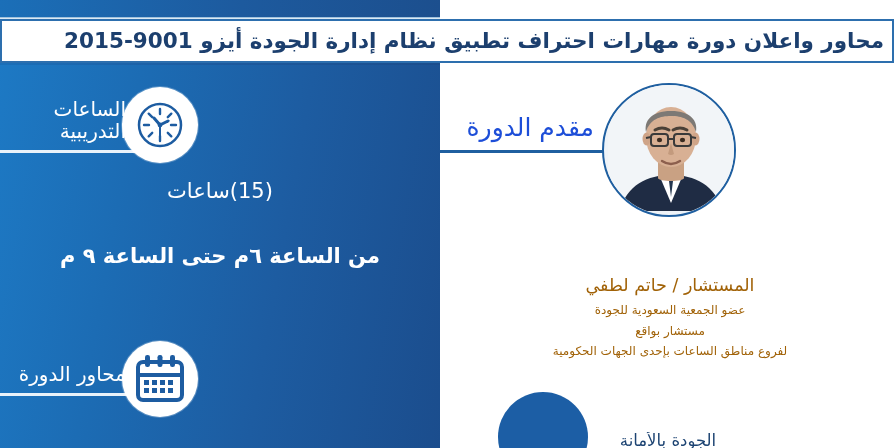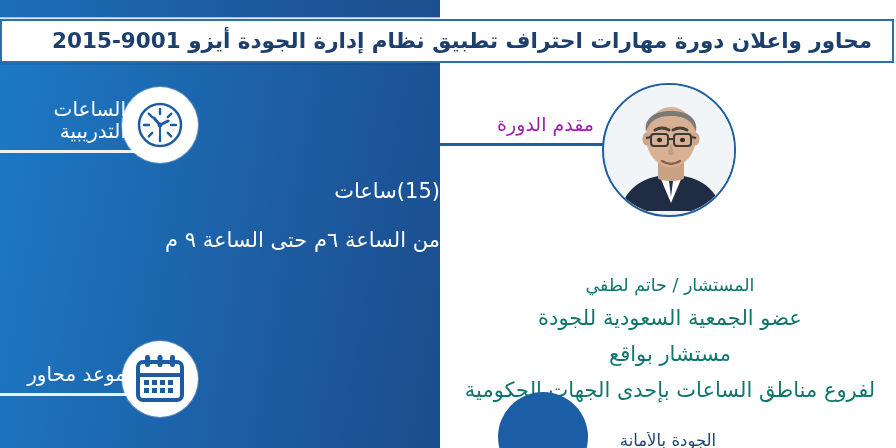--- a/index.html
+++ b/index.html
@@ -42,21 +42,21 @@
   .title-box {
     position: absolute;
     top: 19px; right: 2px; left: 0px;
     height: 44px;
     border: 2px solid #2d6fae;
     background: #ffffff;
     box-sizing: border-box;
     display: flex;
     align-items: center;
     justify-content: flex-start;
-    padding: 0 20px;
+    padding: 0 8px;
     z-index: 4;
     overflow: hidden;
   }
   .title-text {
     color: #1c3f6e;
     font-size: 21.5px;
     font-weight: 700;
     white-space: nowrap;
     letter-spacing: -0.2px;
     line-height: 1;
@@ -122,29 +122,29 @@
     height: 3px;
     background: #e9f2fa;
     margin-top: 8px;
     margin-right: 0;
     width: 100%;
   }
 
   .hours-block {
     position: absolute;
     top: 110px; right: 0; left: 0;
-    text-align: right;
+    text-align: center;
     color: #ffffff;
   }
   .hours-line {
     font-size: 21px;
     line-height: 1.55;
     font-weight: 500;
   }
-  .hours-line.spaced { margin-top: 16px; }
+  .hours-line.spaced { margin-top: 32px; font-weight: bold; }
 
   
   .right-panel {
     position: absolute;
     top: 65px; right: 0;
     width: 456px; height: 383px;
     background: #ffffff;
     overflow: hidden;
   }
   .presenter-row {
@@ -164,41 +164,41 @@
     z-index: 2;
   }
   .presenter-label {
     position: absolute;
     right: 292px;
     left: 0;
     top: 38px;
     height: 60px;
   }
   .presenter-label .lbl {
-    color: #a21caf;
-    font-size: 19px;
+    color: #1d4ed8;
+    font-size: 25px;
     text-align: right;
     padding-right: 10px;
     font-weight: 500;
   }
   .presenter-label .rule {
     height: 3px;
     background: #1f5fa0;
     margin-top: 8px;
     width: 100%;
   }
 
   .credentials {
     position: absolute;
     top: 205px; right: 0; left: 4px;
     text-align: center;
-    color: #0f766e;
+    color: #a16207;
   }
   .cred-line {
-    font-size: 21px;
+    font-size: 12px;
     line-height: 1.72;
     font-weight: 500;
     white-space: nowrap;
   }
   .cred-line.name { font-size: 17.5px; }
 
   .bottom-cut {
     position: absolute;
     bottom: 0; right: 0; left: 0;
     height: 16px;
@@ -274,21 +274,21 @@
       </div>
     </div>
 
     <div class="hours-block">
       <div class="hours-line">(15)ساعات</div>
       <div class="hours-line spaced">من الساعة ٦م حتى الساعة ٩ م</div>
     </div>
 
     <div class="row-label row-date">
       <div class="label-wrap">
-        <div class="label-text">موعد محاور</div>
+        <div class="label-text">محاور الدورة</div>
         <div class="label-rule"></div>
       </div>
       <div class="icon-circle">
         <svg width="58" height="58" viewBox="0 0 58 58" aria-hidden="true">
           <rect x="7" y="12" width="44" height="38" rx="5" fill="none" stroke="#1d5ca1" stroke-width="4"></rect>
           <line x1="7" y1="25" x2="51" y2="25" stroke="#1d5ca1" stroke-width="4"></line>
           <rect x="14" y="5" width="5" height="12" rx="2.2" fill="#1d5ca1"></rect>
           <rect x="26.5" y="5" width="5" height="12" rx="2.2" fill="#1d5ca1"></rect>
           <rect x="39" y="5" width="5" height="12" rx="2.2" fill="#1d5ca1"></rect>
           <g fill="#1d5ca1">

